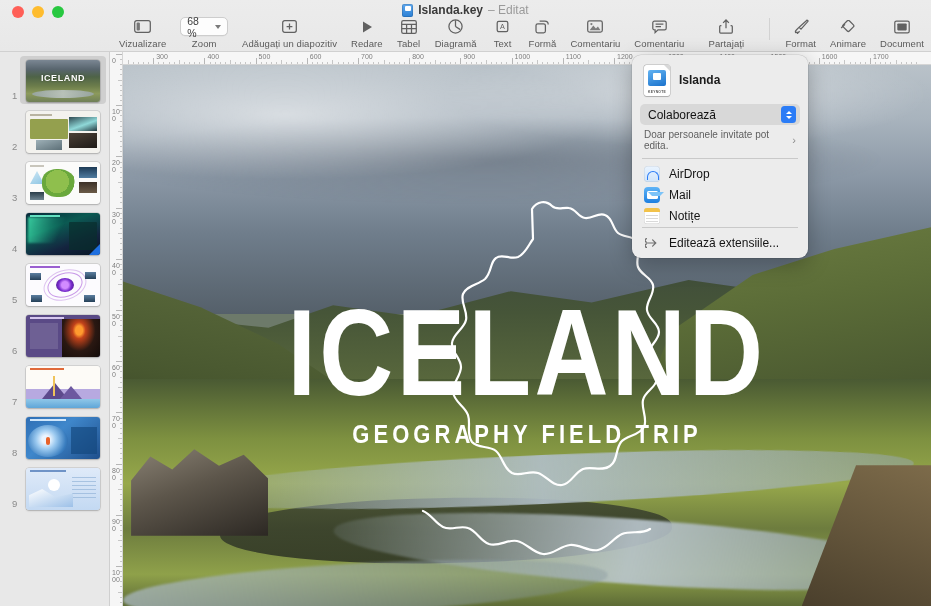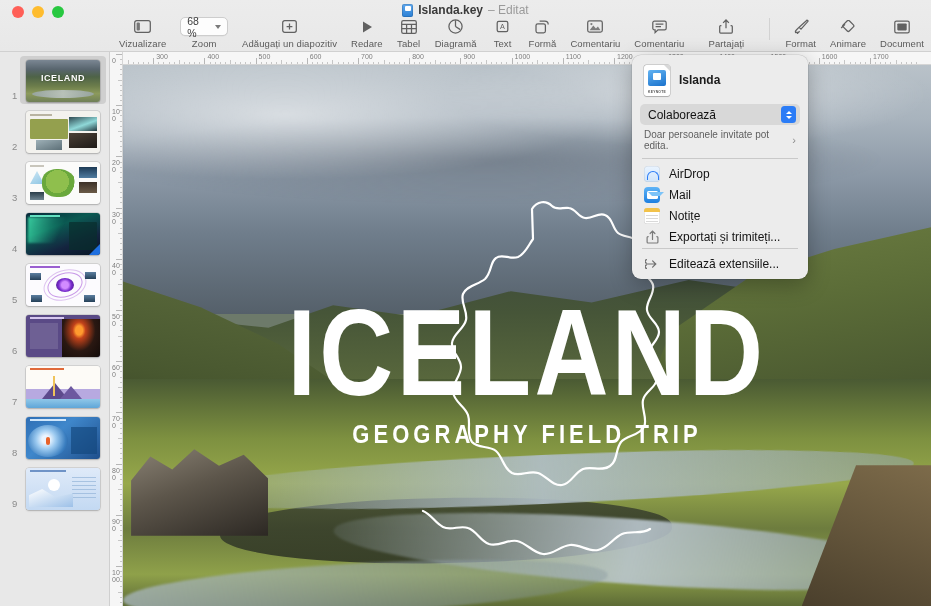--- a/index.html
+++ b/index.html
@@ -1071,29 +1071,20 @@
 
 
       <div class="popItem">
         <span class="gi gi-notes"></span>
         <span>Notițe</span>
       </div>
 
 
 
 
-      <div class="popItem">
-        <span class="gi gi-export">
-          <svg width="13" height="14" viewBox="0 0 13 14">
-            <path d="M6.5 9.4V1.3M4.1 3.5 6.5 1.1l2.4 2.4" fill="none" stroke="#7a7a7a" stroke-width="1.2" stroke-linecap="round"></path>
-            <path d="M2.6 6.6H2a.9.9 0 0 0-.9.9v4.6a.9.9 0 0 0 .9.9h9a.9.9 0 0 0 .9-.9V7.5a.9.9 0 0 0-.9-.9h-.6" fill="none" stroke="#7a7a7a" stroke-width="1.2"></path>
-          </svg>
-        </span>
-        <span>Exportați și trimiteți...</span>
-      </div>
 
     </div>
 
     <div class="popDivider"></div>
 
     <div class="popItem">
       <span class="gi gi-ext">
         <svg width="14" height="12" viewBox="0 0 14 12">
           <path d="M2.0 6h8.4M7.6 2.8 10.8 6 7.6 9.2" fill="none" stroke="#6f6f6f" stroke-width="1.2" stroke-linecap="round"></path>
           <path d="M2.0 1.6a1.8 1.8 0 0 0 0 3.6M2.0 6.8a1.8 1.8 0 0 0 0 3.6" fill="none" stroke="#6f6f6f" stroke-width="1.2"></path>

